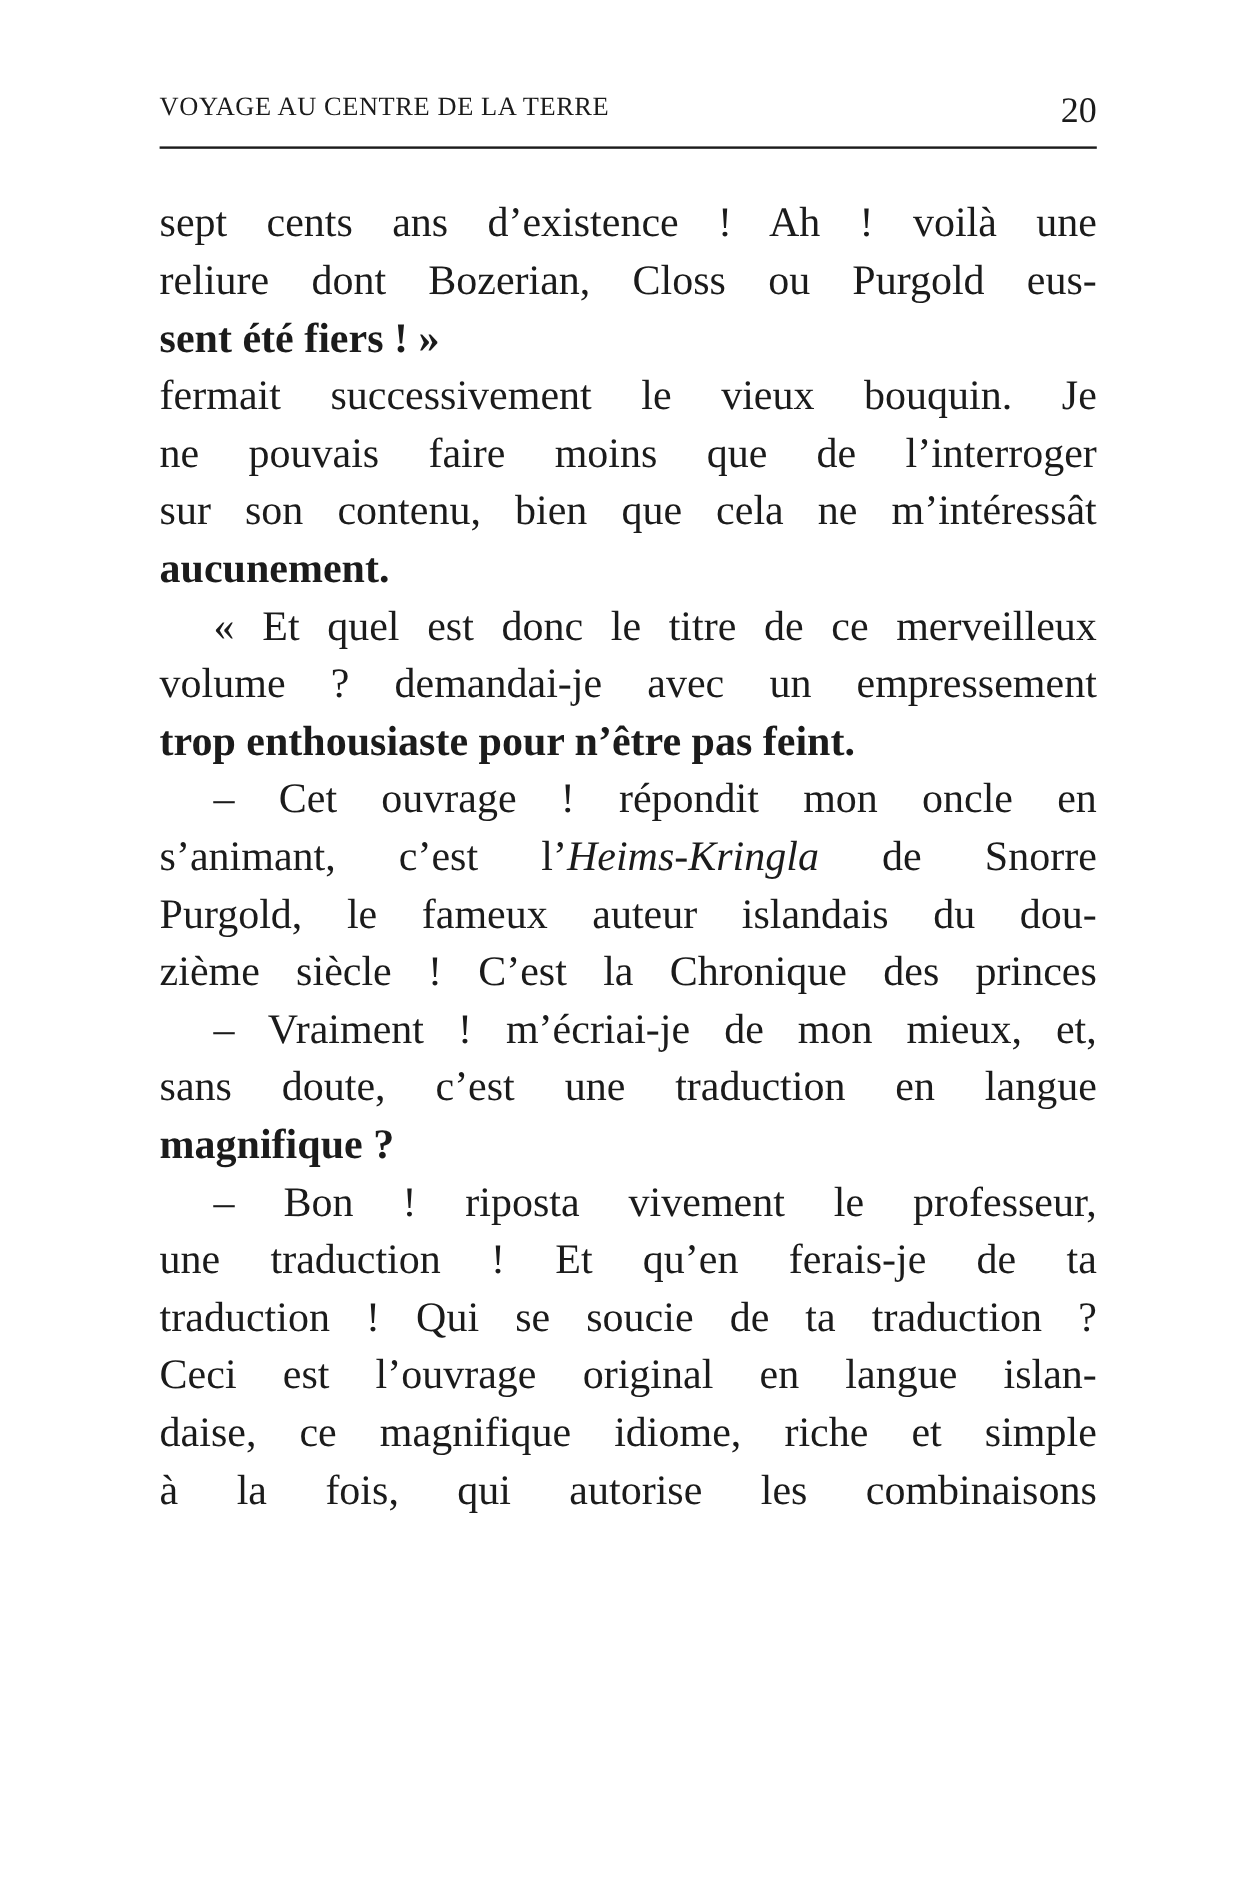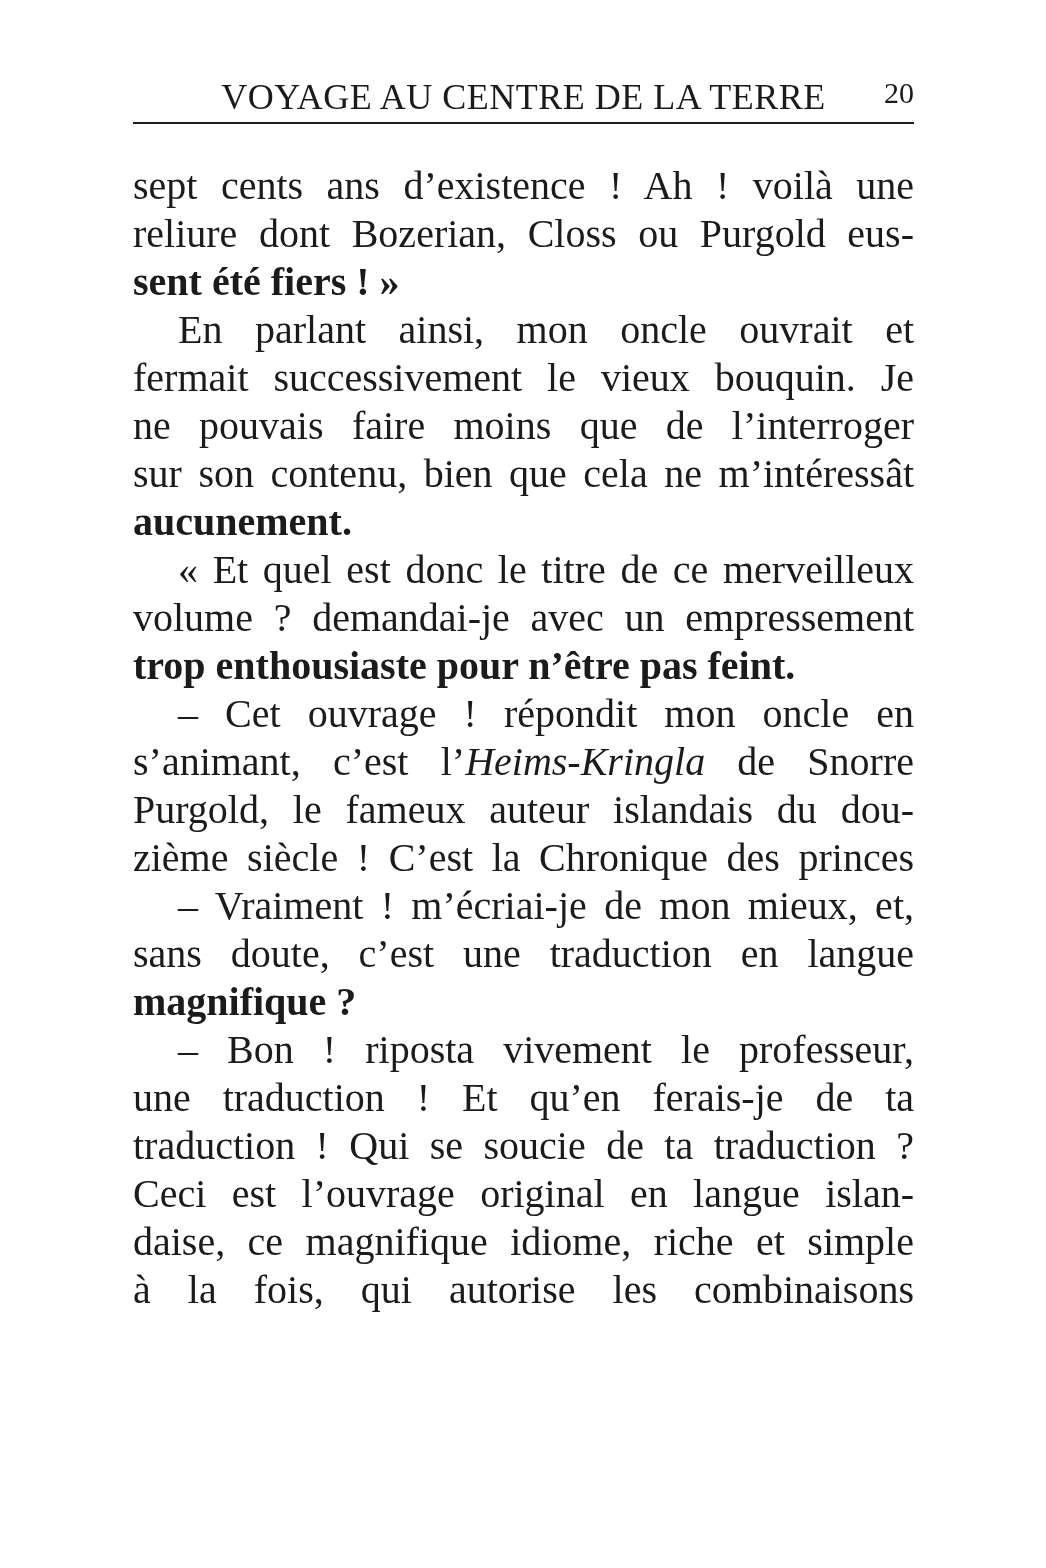--- a/index.html
+++ b/index.html
@@ -19,22 +19,21 @@
     left: 133px;
     top: 76px;
     width: 781px;
     height: 34px;
   }
   .running-title {
     position: absolute;
     left: 0;
     right: 0;
     top: 0;
-    text-align: center;
-    font-size: 36px;
+    font-size: 22px;
     letter-spacing: 0.5px;
     white-space: nowrap;
   }
   .page-number {
     position: absolute;
     right: 0;
     top: 0;
     font-size: 30px;
   }
   .header-rule {
@@ -43,21 +42,21 @@
     top: 122px;
     width: 781px;
     height: 0;
     border-top: 2px solid #1b1b1b;
   }
   .text-block {
     position: absolute;
     left: 133px;
     top: 162px;
     width: 781px;
-    font-size: 40px;
+    font-size: 35px;
     line-height: 48px;
   }
   .line {
     text-align: justify;
     text-align-last: justify;
   }
   .line.para-last {
     text-align-last: left;
     font-weight: bold;
   }
@@ -78,21 +77,20 @@
     <div class="running-title">VOYAGE AU CENTRE DE LA TERRE</div>
     <div class="page-number">20</div>
   </div>
 
   <div class="header-rule"></div>
 
   <div class="text-block">
       <div class="line"><span>sept cents ans d’existence ! Ah ! voilà une</span></div>
       <div class="line"><span>reliure dont Bozerian, Closs ou Purgold eus-</span></div>
       <div class="line para-last"><span>sent été fiers ! »</span></div>
-      <div class="line indent"><span>En parlant ainsi, mon oncle ouvrait et</span></div>
       <div class="line"><span>fermait successivement le vieux bouquin. Je</span></div>
       <div class="line"><span>ne pouvais faire moins que de l’interroger</span></div>
       <div class="line"><span>sur son contenu, bien que cela ne m’intéressât</span></div>
       <div class="line para-last"><span>aucunement.</span></div>
       <div class="line indent"><span>« Et quel est donc le titre de ce merveilleux</span></div>
       <div class="line"><span>volume ? demandai-je avec un empressement</span></div>
       <div class="line para-last"><span>trop enthousiaste pour n’être pas feint.</span></div>
       <div class="line indent"><span>– Cet ouvrage ! répondit mon oncle en</span></div>
       <div class="line"><span>s’animant, c’est l’</span><span class="seg-italic">Heims-Kringla</span><span> de Snorre</span></div>
       <div class="line"><span>Purgold, le fameux auteur islandais du dou-</span></div>

